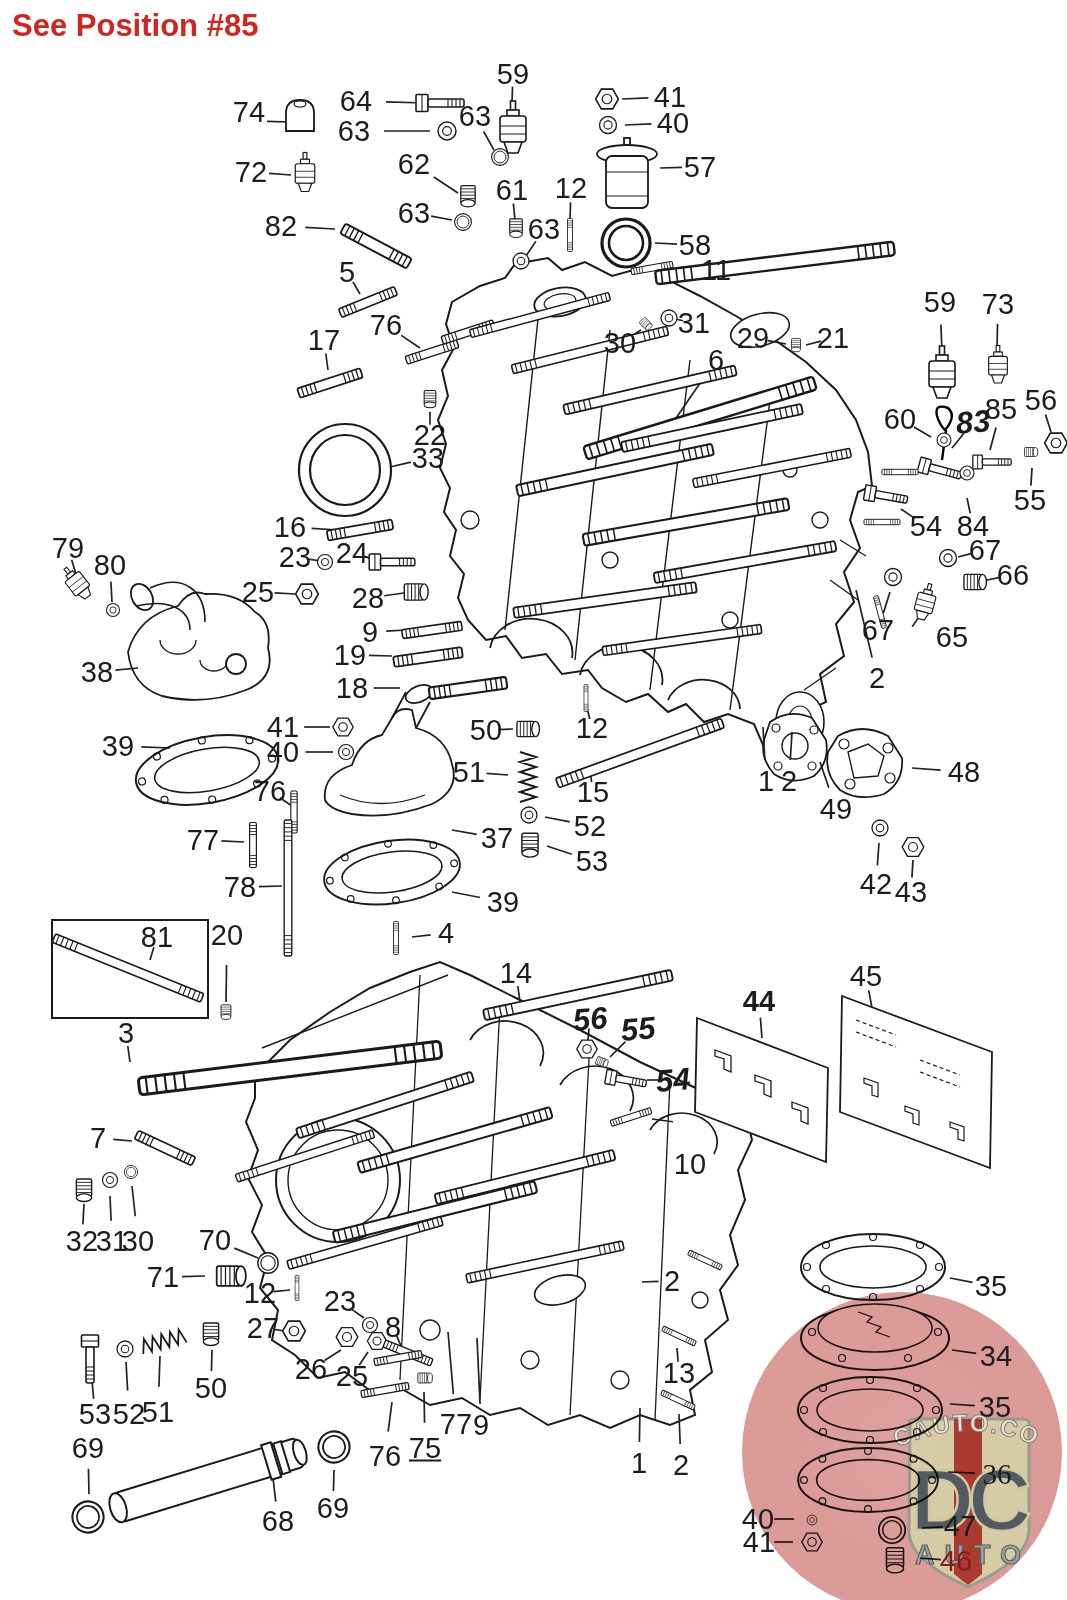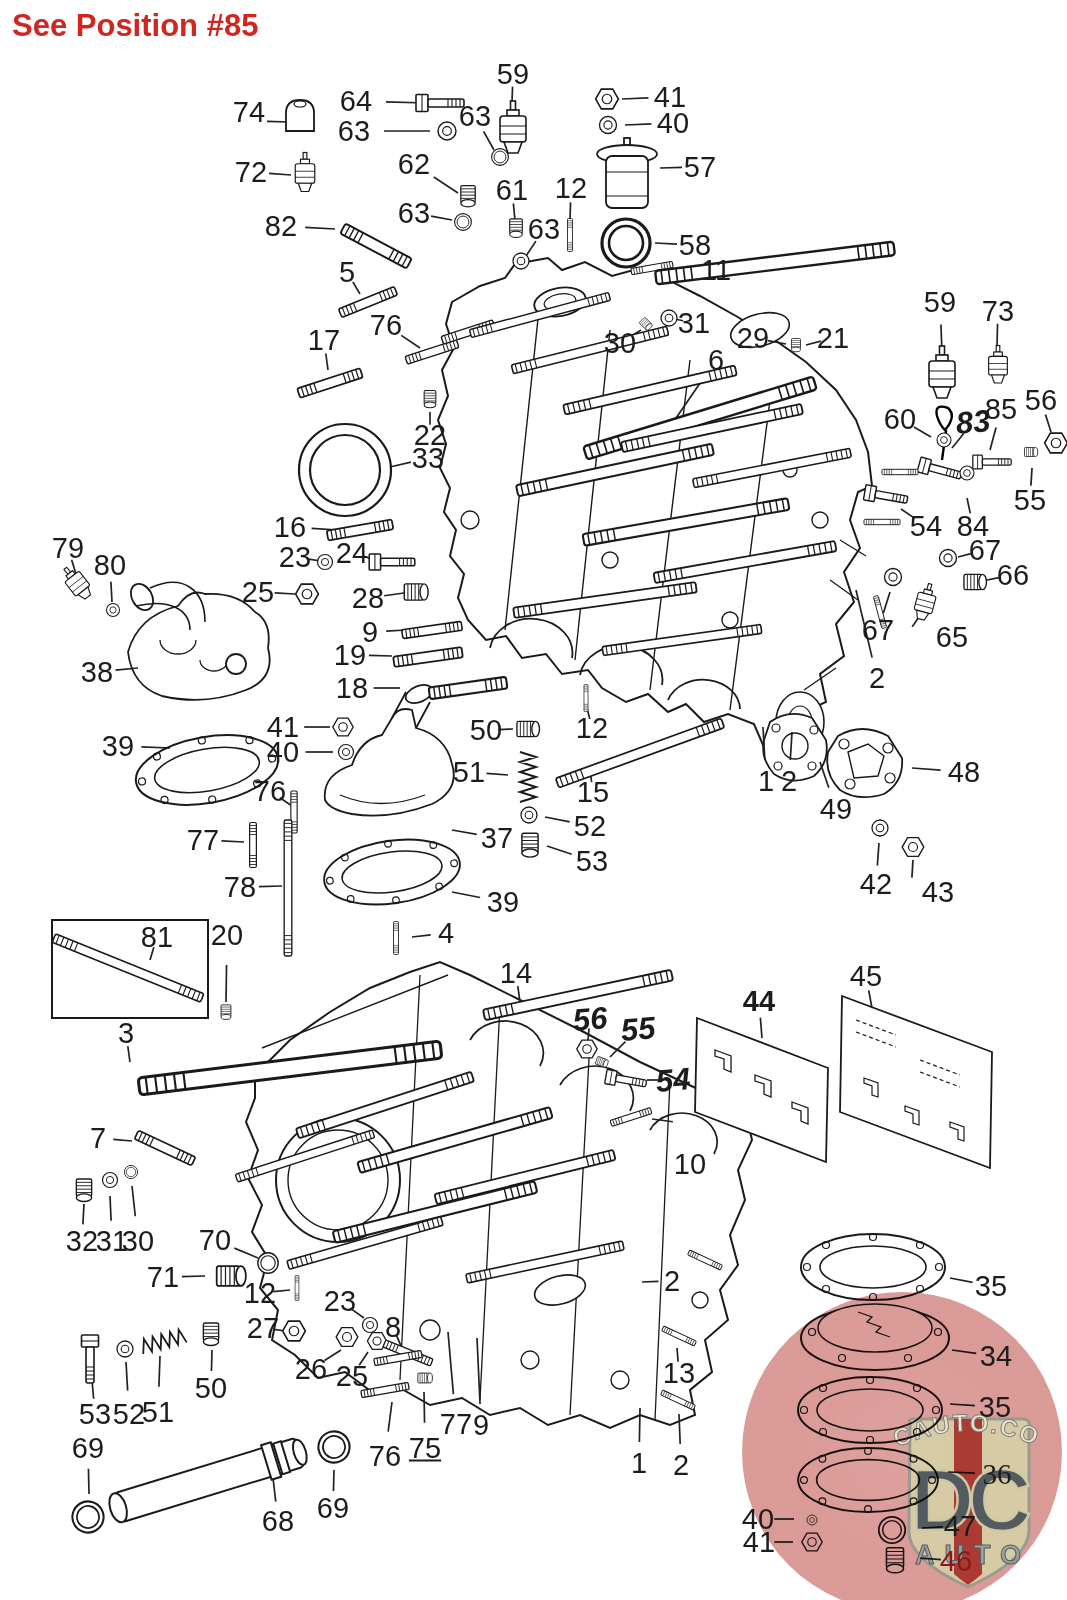--- a/index.html
+++ b/index.html
@@ -483,21 +483,21 @@
     <div class="callout" style="left: 716px; top: 270px;">11</div>
     <div class="callout" style="left: 347px; top: 272px;">5</div>
     <div class="callout" style="left: 324px; top: 340px;">17</div>
     <div class="callout" style="left: 386px; top: 325px;">76</div>
     <div class="callout" style="left: 620px; top: 343px;">30</div>
     <div class="callout" style="left: 694px; top: 323px;">31</div>
     <div class="callout" style="left: 753px; top: 338px;">29</div>
     <div class="callout" style="left: 833px; top: 338px;">21</div>
     <div class="callout" style="left: 716px; top: 360px;">6</div>
     <div class="callout" style="left: 940px; top: 302px;">59</div>
-    <div class="callout" style="left: 998px; top: 304px; margin-top: 7px;">73</div>
+    <div class="callout" style="left: 998px; top: 304px;">73</div>
     <div class="callout" style="left: 900px; top: 419px;">60</div>
     <div class="callout hand" style="left: 973px; top: 422px;">83</div>
     <div class="callout" style="left: 1001px; top: 409px;">85</div>
     <div class="callout" style="left: 1041px; top: 400px;">56</div>
     <div class="callout" style="left: 1030px; top: 500px;">55</div>
     <div class="callout" style="left: 926px; top: 526px;">54</div>
     <div class="callout" style="left: 973px; top: 526px;">84</div>
     <div class="callout" style="left: 430px; top: 435px;">22</div>
     <div class="callout" style="left: 428px; top: 458px;">33</div>
     <div class="callout" style="left: 290px; top: 527px;">16</div>
@@ -529,21 +529,21 @@
     <div class="callout" style="left: 590px; top: 826px;">52</div>
     <div class="callout" style="left: 497px; top: 838px;">37</div>
     <div class="callout" style="left: 592px; top: 861px;">53</div>
     <div class="callout" style="left: 503px; top: 902px;">39</div>
     <div class="callout" style="left: 446px; top: 933px;">4</div>
     <div class="callout" style="left: 766px; top: 781px;">1</div>
     <div class="callout" style="left: 789px; top: 781px;">2</div>
     <div class="callout" style="left: 836px; top: 809px;">49</div>
     <div class="callout" style="left: 964px; top: 772px;">48</div>
     <div class="callout" style="left: 876px; top: 884px;">42</div>
-    <div class="callout" style="left: 938px; top: 892px; text-align: center;">43</div>
+    <div class="callout" style="left: 911px; top: 892px; text-align: center;">43</div>
     <div class="callout" style="left: 157px; top: 937px;">81</div>
     <div class="callout" style="left: 227px; top: 935px;">20</div>
     <div class="callout" style="left: 126px; top: 1033px;">3</div>
     <div class="callout" style="left: 516px; top: 973px;">14</div>
     <div class="callout hand" style="left: 590px; top: 1019px;">56</div>
     <div class="callout hand" style="left: 638px; top: 1029px;">55</div>
     <div class="callout hand" style="left: 673px; top: 1080px;">54</div>
     <div class="callout" style="left: 690px; top: 1124px; margin-top: 40px;">10</div>
     <div class="callout" style="left: 759px; top: 1001px; font-weight: bold;">44</div>
     <div class="callout" style="left: 866px; top: 976px;">45</div>

